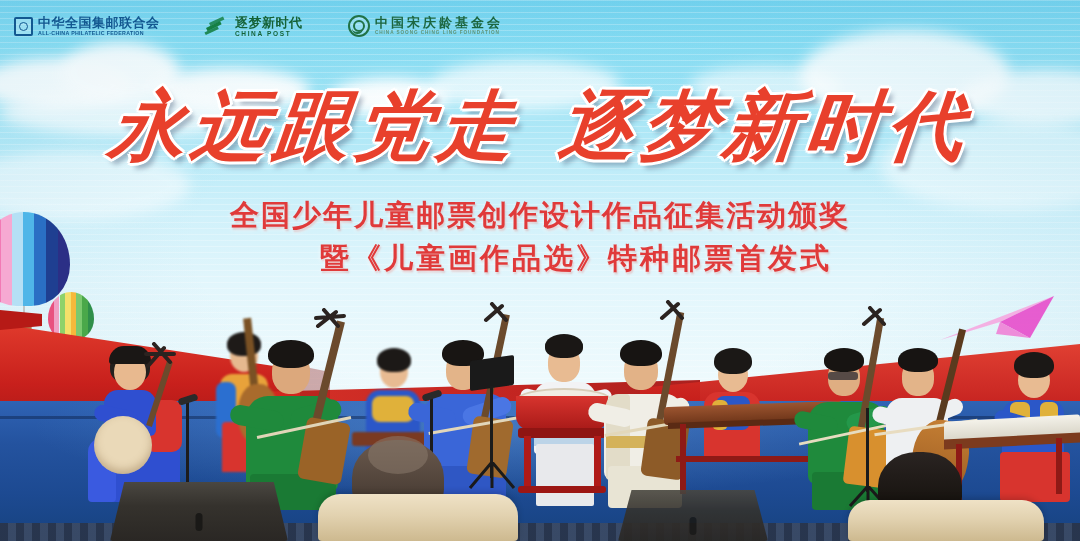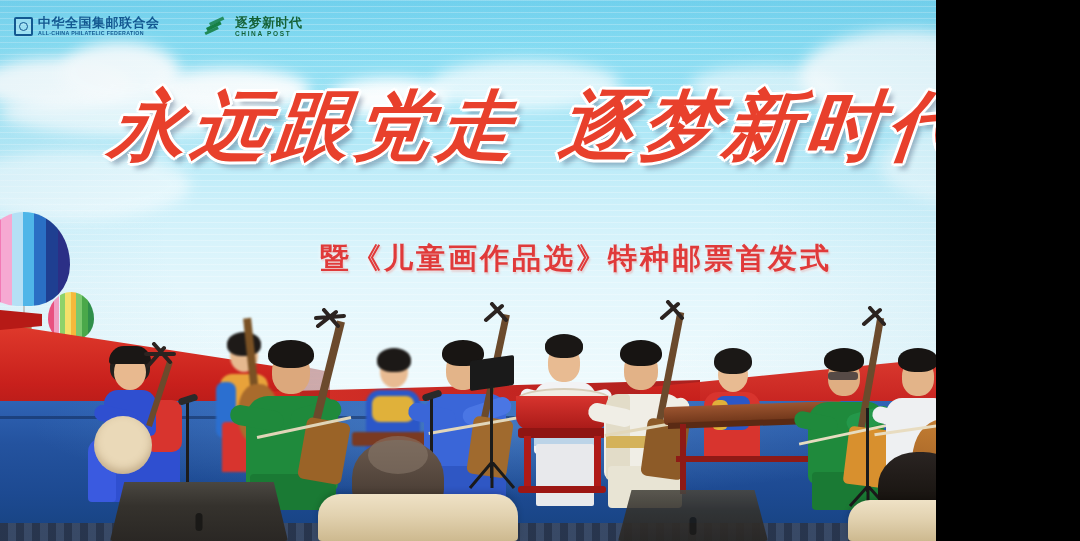--- a/index.html
+++ b/index.html
@@ -1,17 +1,17 @@
 <!DOCTYPE html>
 <html><head>
 <meta charset="utf-8">
 <style>
   html,body{margin:0;padding:0;background:#000;}
   body{font-family:"Liberation Sans",sans-serif;}
-  #stage{position:relative;width:936px;height:541px;overflow:hidden;background:#fef9c3;}
+  #stage{position:relative;width:1080px;height:541px;overflow:hidden;background:#fef9c3;}
 
   
   .led{position:absolute;left:0;top:0;width:1080px;height:541px;
        background:linear-gradient(180deg,#6fd2ef 0%,#84dcf3 8%,#a9e6f6 22%,#cdf0fa 38%,#e2f6fc 52%,#eefafd 70%,#f4fcfe 100%);}
   .scan{position:absolute;left:0;top:0;width:1080px;height:541px;
         background:repeating-linear-gradient(180deg,rgba(255,255,255,.26) 0px,rgba(255,255,255,.26) 1px,rgba(255,255,255,0) 1px,rgba(255,255,255,0) 6px);}
   .vign{position:absolute;inset:0;background:radial-gradient(ellipse 80% 70% at 50% 45%,rgba(255,255,255,0) 40%,rgba(120,190,215,.22) 100%);}
 
   
   .cloud{position:absolute;border-radius:50%;background:#fff;filter:blur(7px);opacity:.95;}
@@ -138,27 +138,35 @@
             <path d="M0.5 17.4 L13.5 11.2 L14.8 14 L1.8 20 Z" opacity=".9"></path>
           </g>
         </svg>
       </div>
       <div class="txtwrap">
         <div class="cn">逐梦新时代</div>
         <div class="en">CHINA POST</div>
       </div>
     </div>
 
+    <div class="logo lg3">
+      <div class="mark circmark"></div>
+      <div class="txtwrap">
+        <div class="cn">中国宋庆龄基金会</div>
+        <div class="en">CHINA SOONG CHING LING FOUNDATION</div>
+      </div>
+    </div>
 
   </div>
 
   <div class="title">
     <span>永远跟党走</span><span class="gap"></span><span>逐梦新时代</span>
   </div>
 
+  <div class="sub sub1">全国少年儿童邮票创作设计作品征集活动颁奖</div>
   <div class="sub sub2">暨《儿童画作品选》特种邮票首发式</div>
 
   <div class="balloon" style="left:-22px;top:212px;width:92px;height:120px;">
     <div class="bal-body">
 
       <span style="left:13%;width:12%;background:#f27ab5;"></span>
       <span style="left:25%;width:12%;background:#f6a9d2;"></span>
       <span style="left:37%;width:12%;background:#b5e0f5;"></span>
       <span style="left:49%;width:12%;background:#4fb6e8;"></span>
       <span style="left:61%;width:13%;background:#2a6fc4;"></span>

